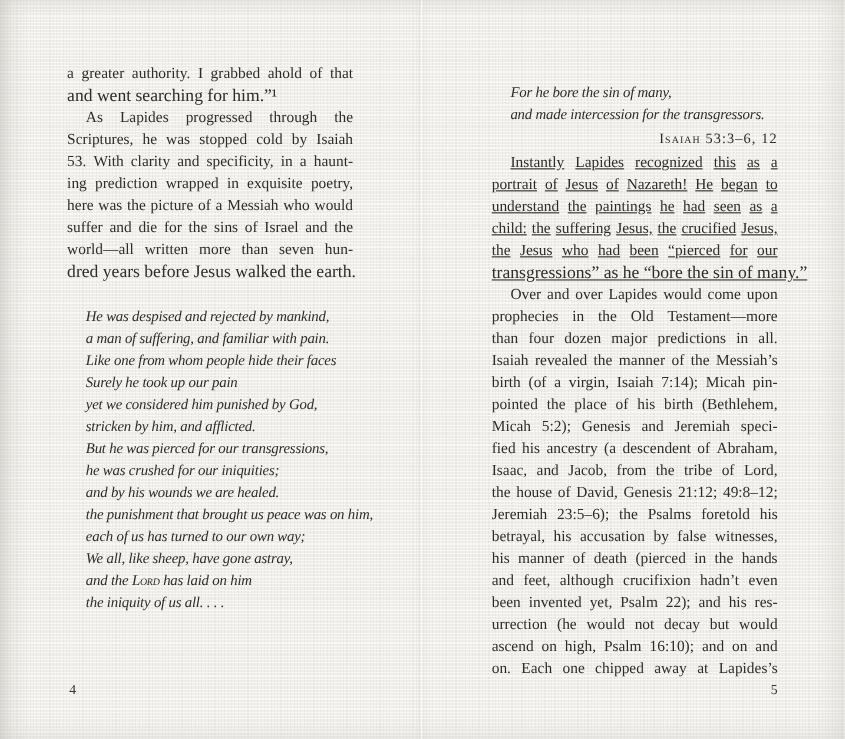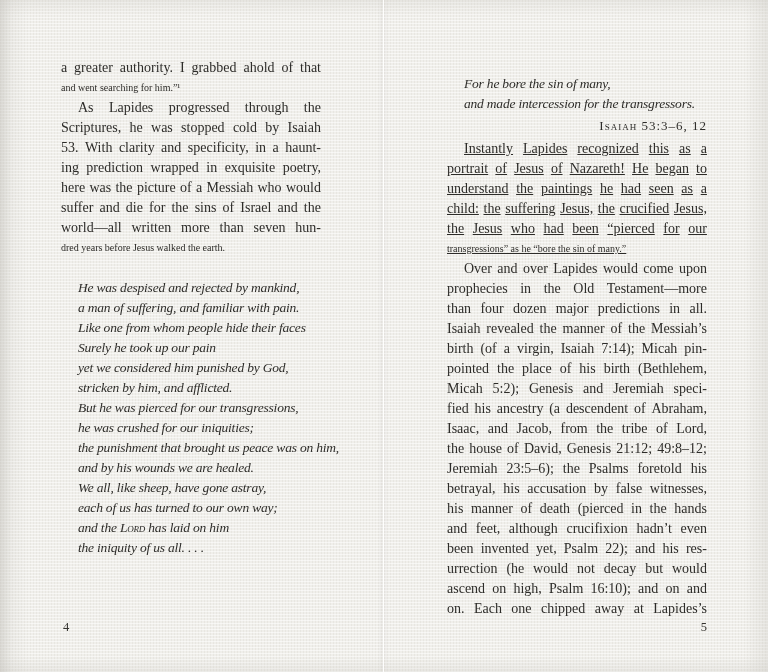--- a/index.html
+++ b/index.html
@@ -42,21 +42,21 @@
     display: flex;
     justify-content: space-between;
     height: 20px; line-height: 20px;
     font-size: 14px;
     overflow: visible;
   }
   .jline span { white-space: nowrap; }
   .jline.indent { padding-left: 17px; }
   .lline {
     height: 20px; line-height: 20px;
-    font-size: 10px;
+    font-size: 16px;
     white-space: nowrap;
   }
   .quote { margin-top: 20px; padding-left: 17px; }
   .qline {
     height: 20px; line-height: 20px;
     font-size: 13.5px;
     font-style: italic;
     letter-spacing: -0.2px;
     white-space: nowrap;
   }
@@ -172,24 +172,24 @@
       <div class="quote">
         <div>
             <div class="qline">He was despised and rejected by mankind,</div>
             <div class="qline">a man of suffering, and familiar with pain.</div>
             <div class="qline">Like one from whom people hide their faces</div>
             <div class="qline">Surely he took up our pain</div>
             <div class="qline">yet we considered him punished by God,</div>
             <div class="qline">stricken by him, and afflicted.</div>
             <div class="qline">But he was pierced for our transgressions,</div>
             <div class="qline">he was crushed for our iniquities;</div>
+            <div class="qline">and by his wounds we are healed.</div>
             <div class="qline">the punishment that brought us peace was on him,</div>
-            <div class="qline">and by his wounds we are healed.</div>
+            <div class="qline">each of us has turned to our own way;</div>
             <div class="qline">We all, like sheep, have gone astray,</div>
-            <div class="qline">each of us has turned to our own way;</div>
           </div>
         <div class="qline"><span>and the </span><span class="sc">Lord</span><span> has laid on him</span></div>
         <div class="qline">the iniquity of us all. . . .</div>
       </div>
     </div>
     <div class="pagenum pagenum-left">4</div>
   </div>
 
   <div class="page page-right">
     <div class="body-block">

